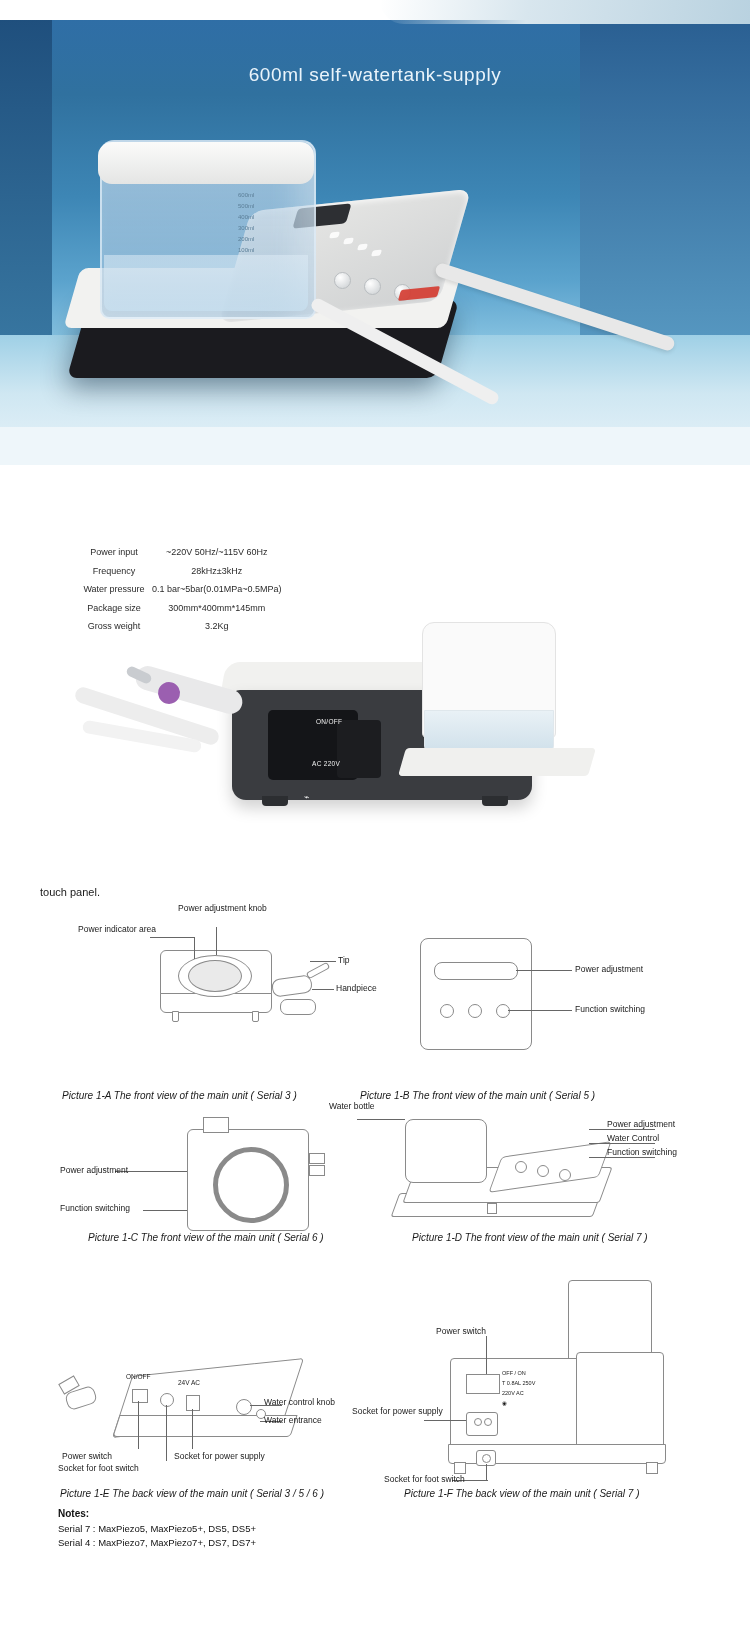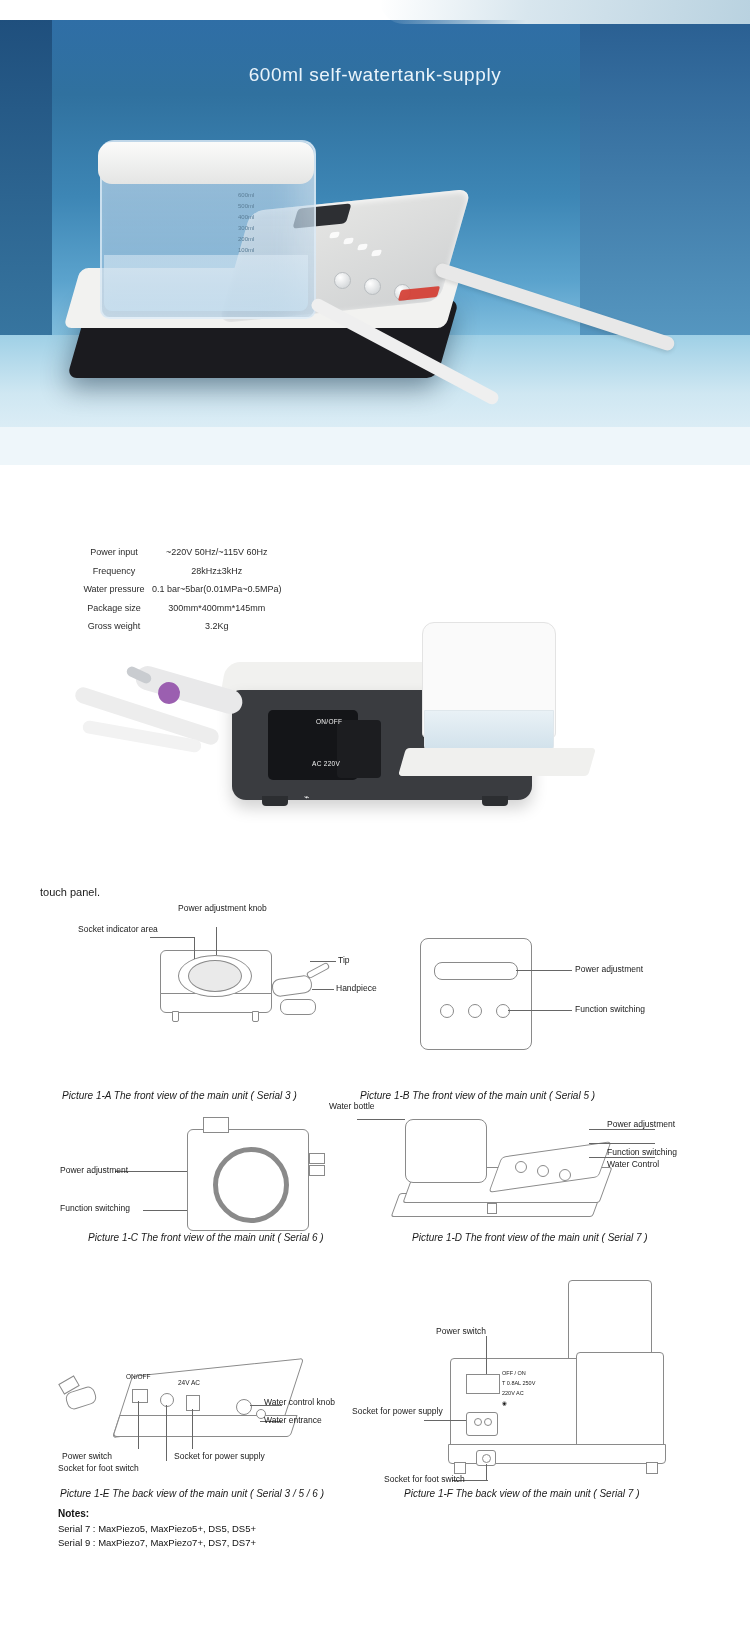--- a/index.html
+++ b/index.html
@@ -211,21 +211,21 @@
     <div class="outline" style="left:186px;top:52px;width:22px;height:5px;border-radius:3px;transform:rotate(-28deg);"></div>
     <div class="outline outline-r" style="left:160px;top:84px;width:34px;height:14px;border-radius:7px;"></div>
 
     <div class="lnv" style="left:96px;top:12px;height:28px;"></div>
     <div class="ln" style="left:30px;top:22px;width:44px;"></div>
     <div class="lnv" style="left:74px;top:22px;height:22px;"></div>
     <div class="ln" style="left:190px;top:46px;width:26px;"></div>
     <div class="ln" style="left:192px;top:74px;width:22px;"></div>
 
     <div class="lbl" style="left:58px;top:-12px;">Power adjustment knob</div>
-    <div class="lbl" style="left:-42px;top:9px;">Socket indicator area</div>
+    <div class="lbl" style="left:-42px;top:9px;">Power indicator area</div>
     <div class="lbl" style="left:218px;top:40px;">Tip</div>
     <div class="lbl" style="left:216px;top:68px;">Handpiece</div>
   </div>
   <div class="figcap" style="left:62px;top:1090px;">Picture 1-A The front view of the main unit ( Serial 3 )</div>
 
   <div class="fig" style="left:420px;top:938px;width:280px;height:120px;">
     <div class="outline outline-r" style="left:0px;top:0px;width:110px;height:110px;border-radius:8px;"></div>
     <div class="outline outline-r" style="left:14px;top:24px;width:82px;height:16px;border-radius:8px;"></div>
     <div class="circle" style="left:20px;top:66px;width:12px;height:12px;"></div>
     <div class="circle" style="left:48px;top:66px;width:12px;height:12px;"></div>
@@ -258,21 +258,21 @@
     <div class="circle" style="left:140px;top:56px;width:10px;height:10px;"></div>
     <div class="circle" style="left:162px;top:60px;width:10px;height:10px;"></div>
     <div class="circle" style="left:184px;top:64px;width:10px;height:10px;"></div>
     <div class="outline" style="left:112px;top:98px;width:8px;height:9px;"></div>
     <div class="ln" style="left:-18px;top:14px;width:48px;"></div>
     <div class="ln" style="left:214px;top:24px;width:66px;"></div>
     <div class="ln" style="left:214px;top:38px;width:66px;"></div>
     <div class="ln" style="left:214px;top:52px;width:66px;"></div>
     <div class="lbl" style="left:-46px;top:-4px;">Water bottle</div>
     <div class="lbl" style="left:232px;top:14px;">Power adjustment</div>
-    <div class="lbl" style="left:232px;top:28px;margin-top:26px;">Water Control</div>
+    <div class="lbl" style="left:232px;top:28px;">Water Control</div>
     <div class="lbl" style="left:232px;top:42px;">Function switching</div>
   </div>
   <div class="figcap" style="left:384px;top:1232px;padding-left:28px;">Picture 1-D The front view of the main unit  ( Serial 7 )</div>
 
   <div class="fig" style="left:60px;top:1355px;width:300px;height:130px;">
     <div class="outline" style="left:62px;top:12px;width:170px;height:60px;transform:skew(-18deg,-6deg);border-radius:4px;"></div>
     <div class="outline" style="left:56px;top:60px;width:176px;height:20px;transform:skewX(-18deg);border-radius:0 0 4px 4px;"></div>
     <div class="outline" style="left:72px;top:34px;width:14px;height:12px;"></div>
     <div class="circle" style="left:100px;top:38px;width:12px;height:12px;"></div>
     <div class="outline" style="left:126px;top:40px;width:12px;height:14px;"></div>
@@ -320,18 +320,18 @@
     <div class="lbl" style="left:-38px;top:128px;">Socket for power supply</div>
     <div class="lbl" style="left:-6px;top:196px;">Socket for foot switch</div>
   </div>
   <div class="figcap" style="left:404px;top:1488px;">Picture 1-F The back view of the main unit  ( Serial 7 )</div>
 
   <div class="notes">
     <b>Notes:</b>
     <div class="notes-grid">
       <div class="notes-col">
         <div>Serial 7 : MaxPiezo5, MaxPiezo5+, DS5, DS5+</div>
-        <div>Serial 9 : MaxPiezo7, MaxPiezo7+, DS7, DS7+</div>
+        <div>Serial 4 : MaxPiezo7, MaxPiezo7+, DS7, DS7+</div>
       </div>
     </div>
   </div>
 
 </div>
 
 </body></html>

